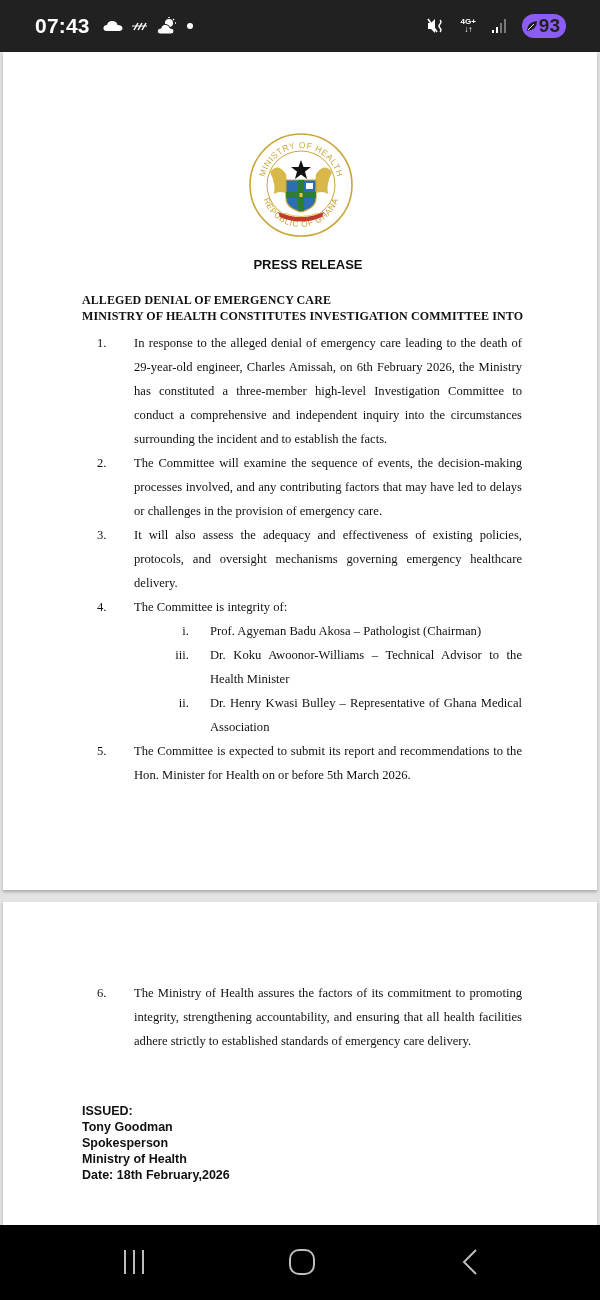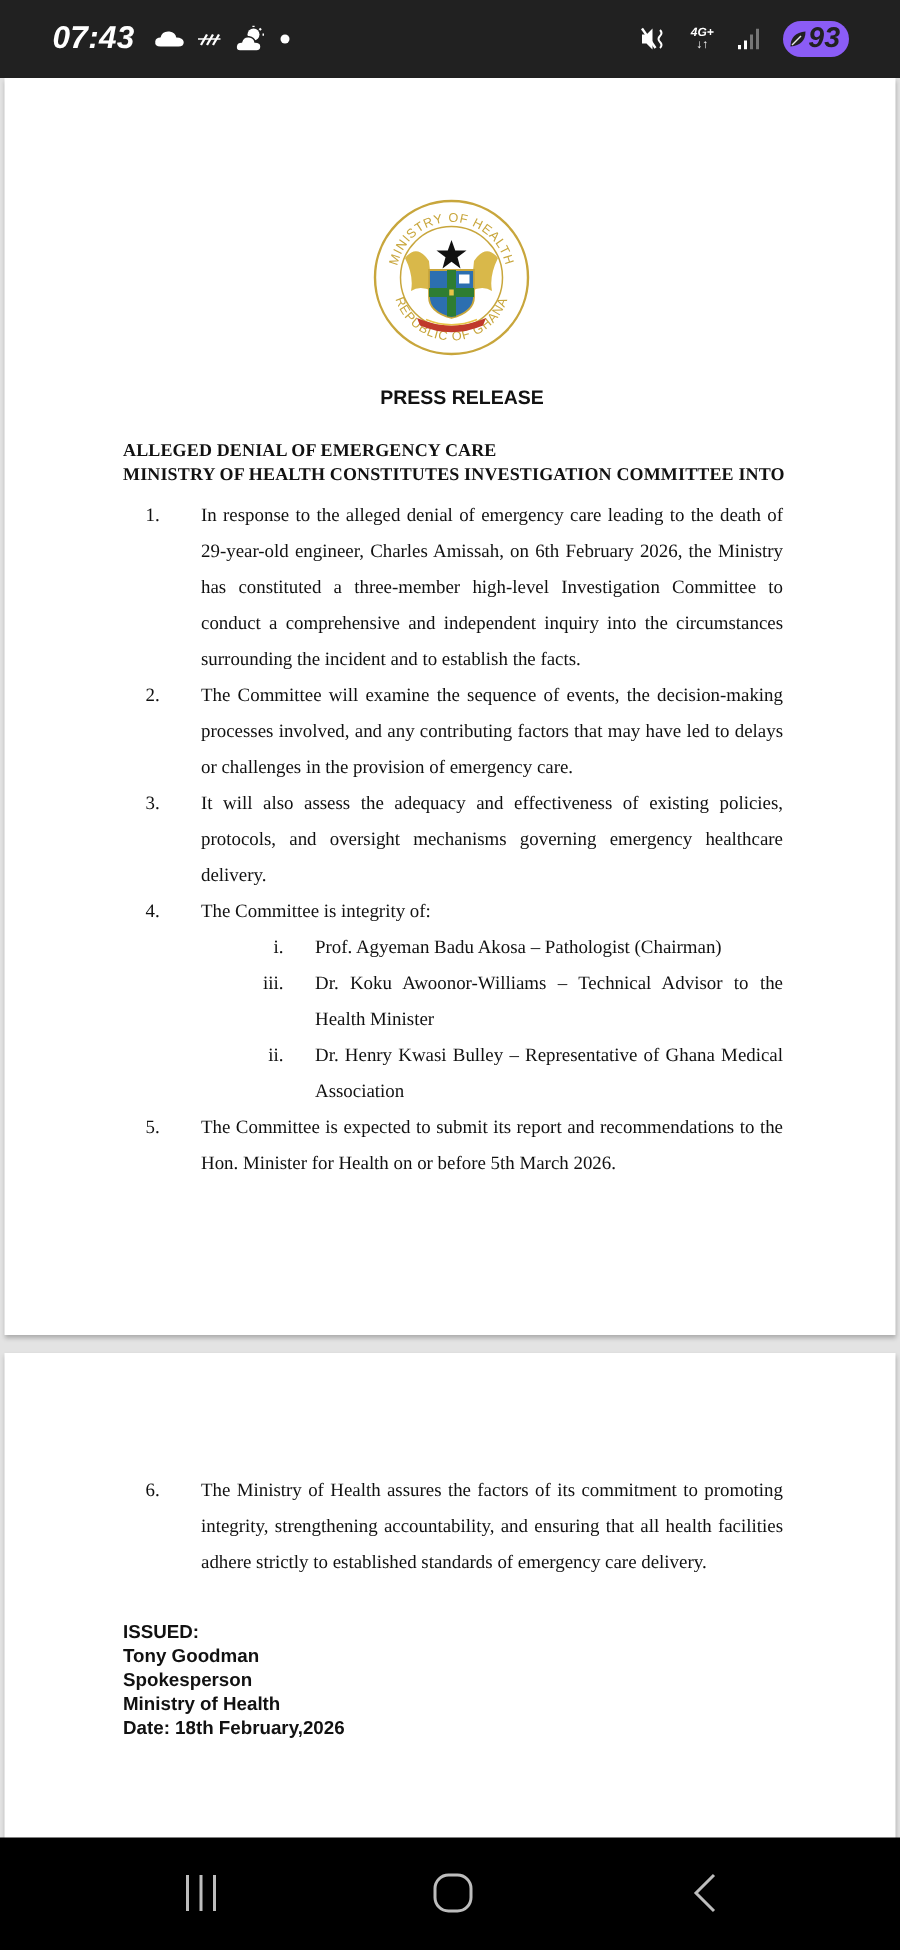--- a/index.html
+++ b/index.html
@@ -9,21 +9,20 @@
       position: relative;
       font-family: "Liberation Serif", serif;
       color: #111;
     }
     
     .status-bar {
       position: absolute; left: 0; top: 0; width: 600px; height: 52px;
       background: #212121; color: #fff;
       display: flex; align-items: center; justify-content: space-between;
       padding: 0 34px 0 35px;
-      font-style: italic;
     }
     .sb-left { display: flex; align-items: center; gap: 9px; }
     .sb-time { font-family: "Liberation Sans", sans-serif; font-weight: bold; font-size: 21px; letter-spacing: 0.2px; margin-right: 4px; }
     .sb-icon { display: inline-flex; align-items: center; justify-content: center; }
     .sb-right { display: flex; align-items: center; gap: 16px; }
     .net-badge { font-family: "Liberation Sans", sans-serif; font-size: 8px; line-height: 8px; font-weight: bold; text-align: center; }
     .battery-pill {
       background: #8b5cf6; color: #212121; border-radius: 12px;
       height: 24px; padding: 0 6px 0 4px; display: flex; align-items: center; gap: 1px;
       font-family: "Liberation Sans", sans-serif; font-weight: bold; font-size: 19px;
@@ -45,21 +44,21 @@
       font-weight: bold; font-size: 12px; line-height: 16px; letter-spacing: 0.1px;
     }
     .ol { position: absolute; left: 97px; width: 425px; font-size: 12.6px; line-height: 24px; }
     .item { display: flex; }
     .num { width: 21px; flex: none; }
     .txt { flex: 1; text-align: justify; margin-left: 16px; }
     .subitem { display: flex; margin-left: 21px; }
     .rnum { width: 71px; text-align: right; padding-right: 0; flex: none; }
     .rtxt { margin-left: 21px; flex: 1; text-align: justify; }
     .issued {
-      position: absolute; left: 82px; top: 1080px;
+      position: absolute; left: 82px; top: 1103px;
       font-family: "Liberation Sans", sans-serif; font-weight: bold; font-size: 12.5px; line-height: 16px;
     }
     
     .nav-bar {
       position: absolute; left: 0; top: 1225px; width: 600px; height: 75px; background: #000;
     }
     .nav-btn { position: absolute; top: 20px; width: 40px; height: 34px; display: flex; align-items: center; justify-content: center; }
   </style>
 </head>
 <body>

